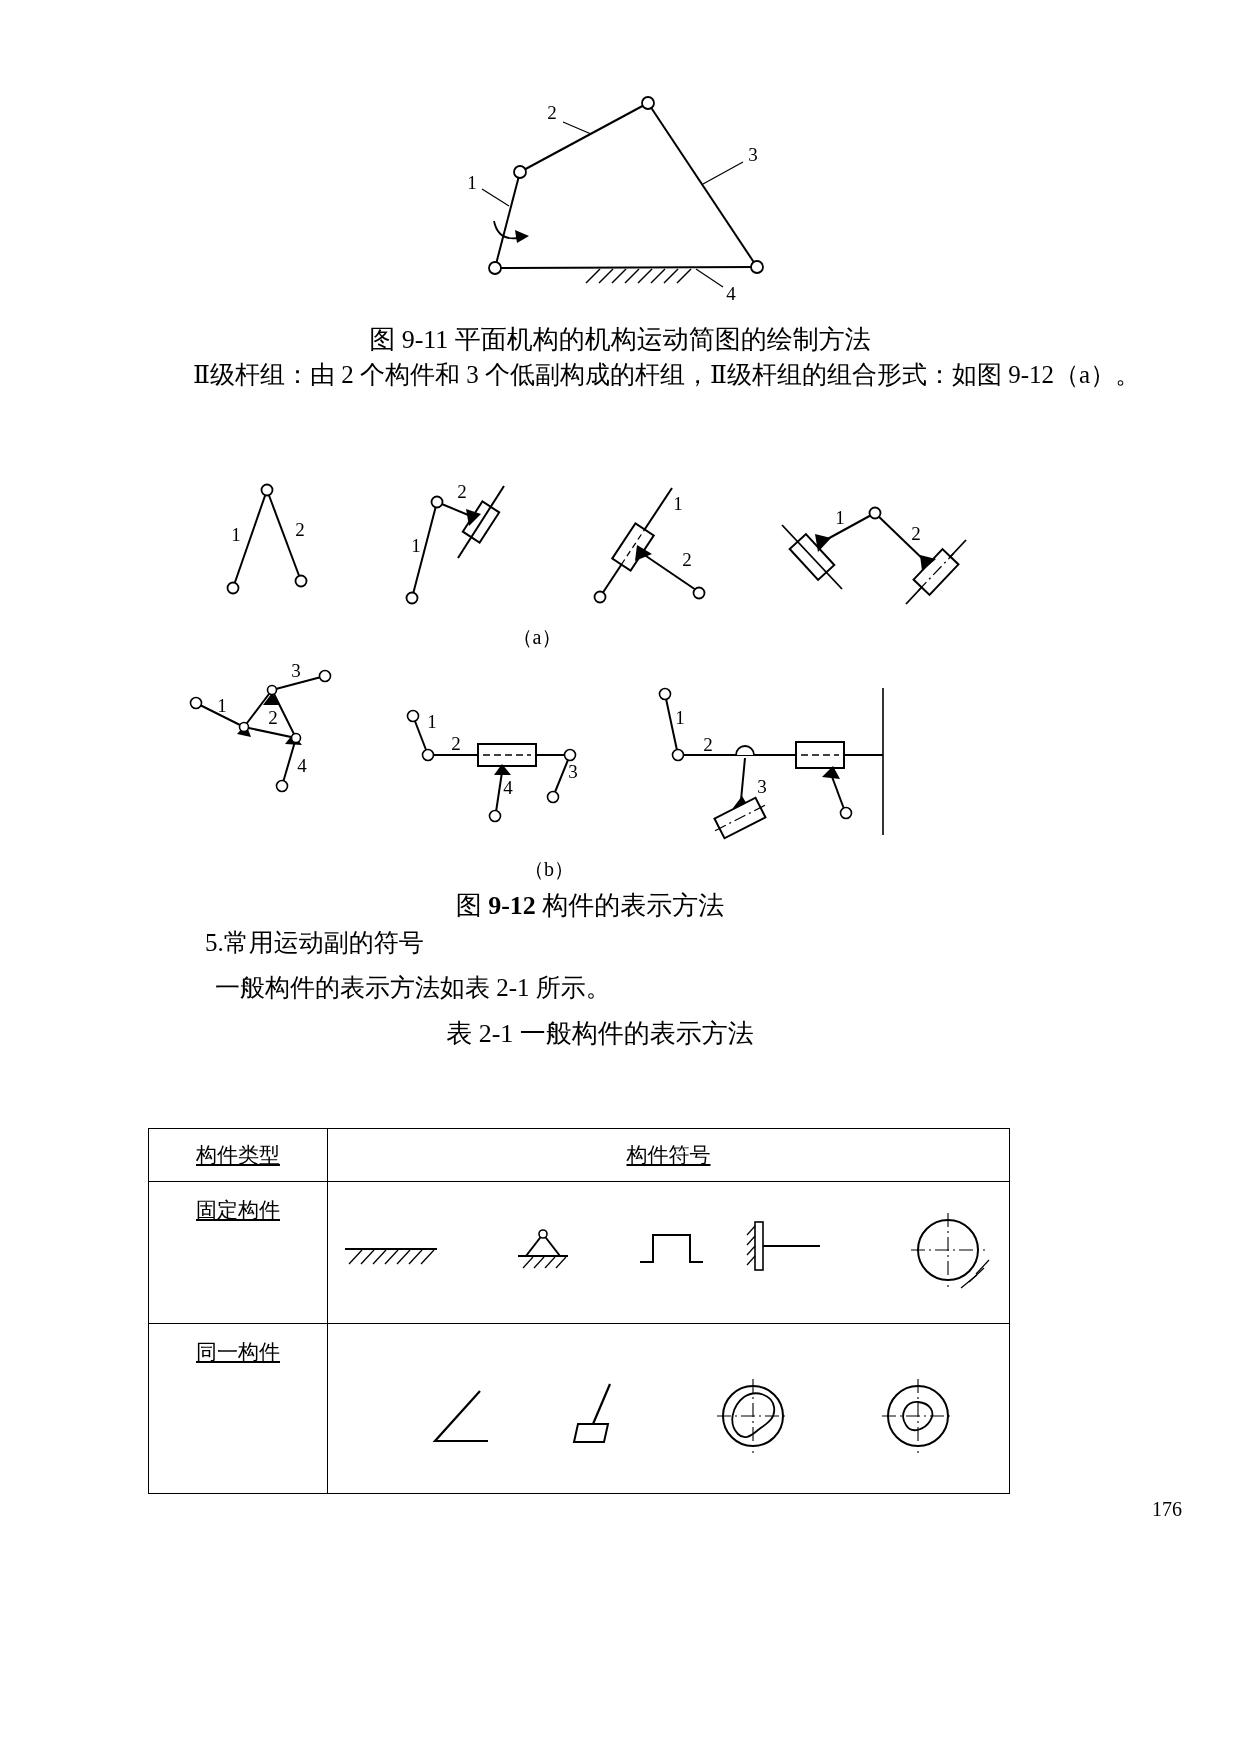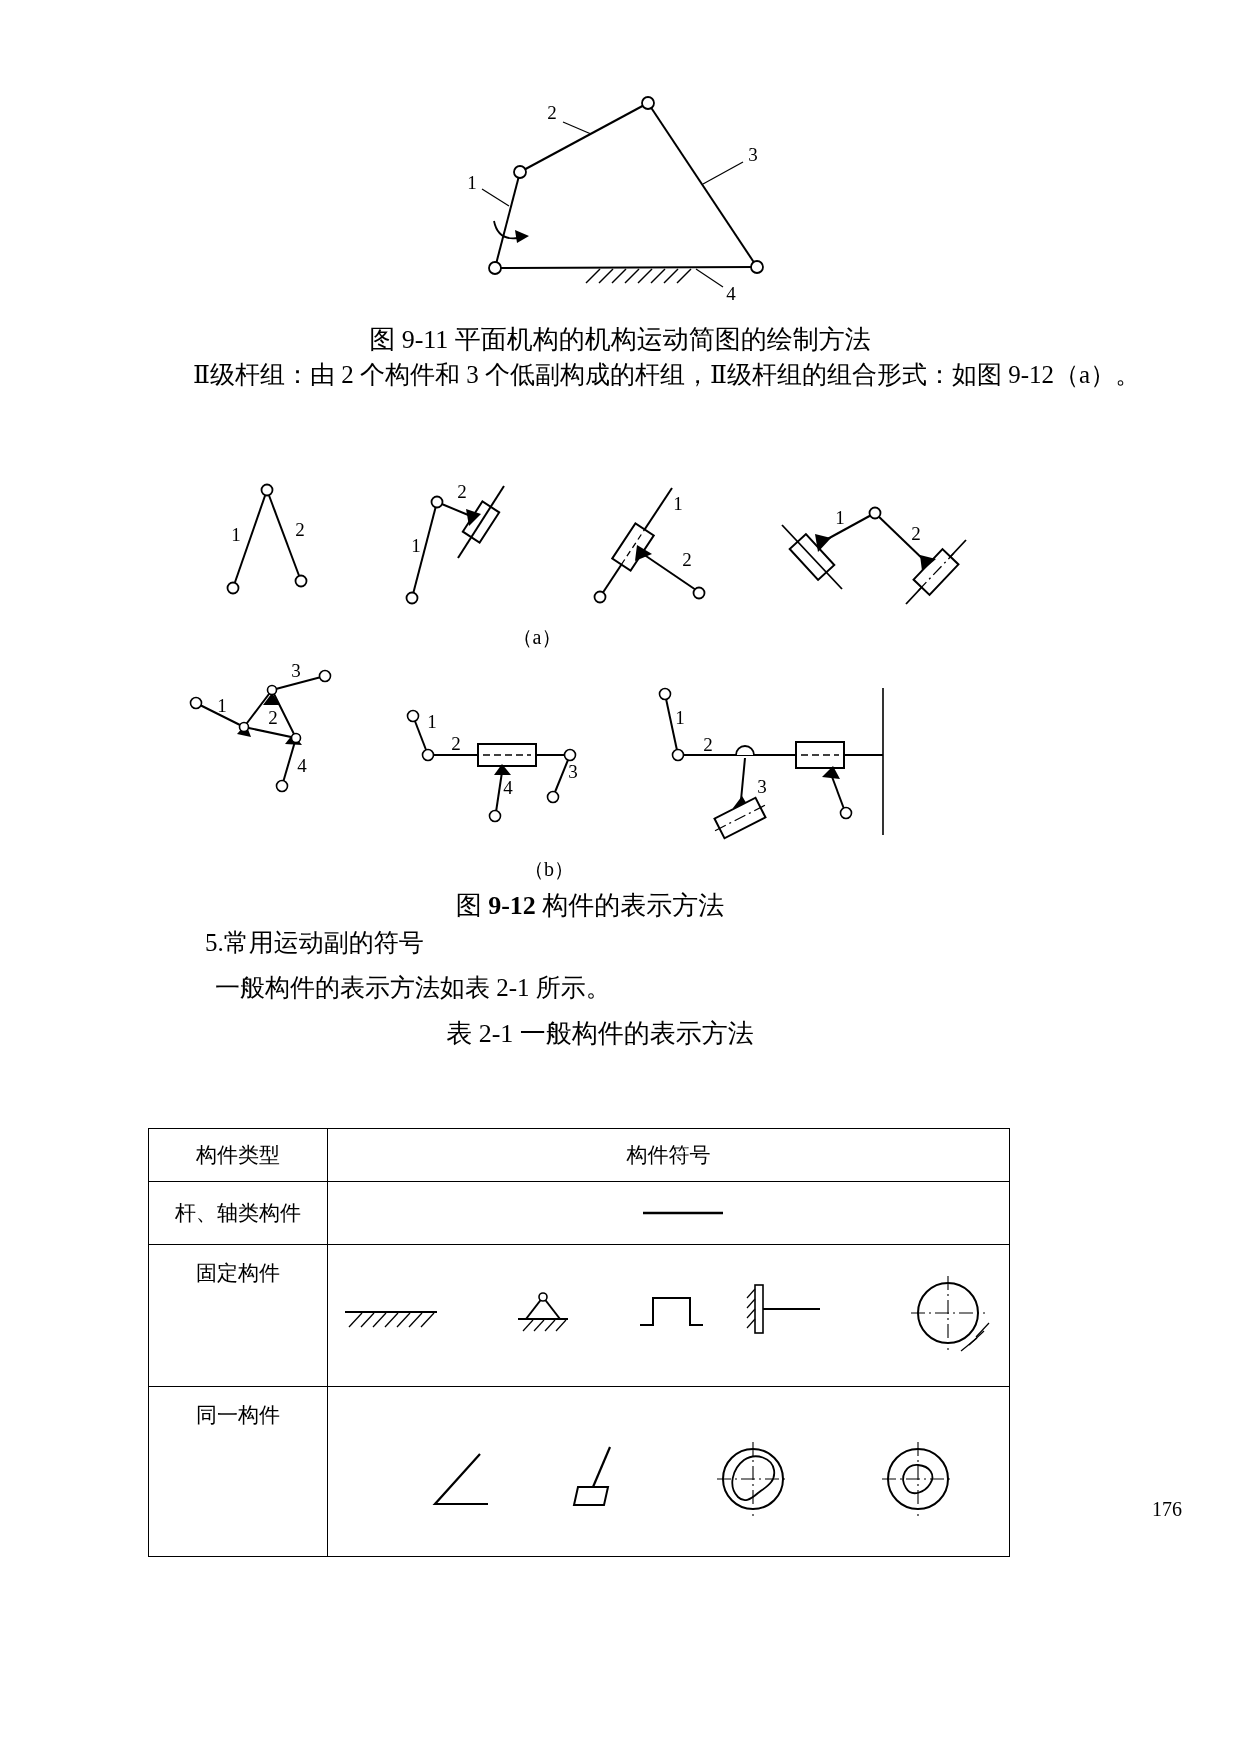--- a/index.html
+++ b/index.html
@@ -17,21 +17,21 @@
   svg text {
     font-family:"Liberation Serif","DejaVu Serif",serif;
     font-size:19px; fill:#000;
   }
   .symbol-table {
     position:absolute; left:148px; top:1128px; width:862px;
     border-collapse:collapse; table-layout:fixed;
   }
   .symbol-table th, .symbol-table td {
     border:1px solid #000; font-weight:normal; font-size:21px;
-    text-align:center; vertical-align:middle; padding:12px;
+    text-align:center; vertical-align:middle; padding:12px;text-decoration:underline;
   }
   .col-type { width:179px; }
   .row-header { height:48px; }
   .row-bar { height:40px; }
   .row-fixed { height:125px; }
   .row-same { height:147px; }
   td.top-align { vertical-align:top; padding-top:14px; }
   svg.cell { display:block; overflow:visible; }
   .bold { font-weight:bold; }
   .pagenum { font-size:20px; text-align:right; }
@@ -230,28 +230,20 @@
   <div class="abs body-text" style="left:205px;top:928px">5.常用运动副的符号</div>
   <div class="abs body-text" style="left:215px;top:973px">一般构件的表示方法如表 2-1 所示。</div>
   <div class="abs caption" style="left:0;top:1016px;width:1200px">表 2-1 一般构件的表示方法</div>
 
   <table class="symbol-table">
     <tbody>
         <tr class="row-header">
       <th class="col-type">构件类型</th>
       <th>构件符号</th>
     </tr>
-    <tr class="row-bar">
-      <td>杆、轴类构件</td>
-      <td>
-        <svg class="cell" width="681" height="38" viewBox="0 0 681 38">
-          <line x1="303" y1="19" x2="383" y2="19" stroke="#000" stroke-width="2.5"></line>
-        </svg>
-      </td>
-    </tr>
     <tr class="row-fixed">
       <td class="top-align">固定构件</td>
       <td>
         <svg class="cell" width="681" height="117" viewBox="0 0 681 117">
 
           <g stroke="#000">
             <line x1="5" y1="55" x2="97" y2="55" stroke-width="2"></line>
             <line x1="22" y1="56" x2="9" y2="70" stroke-width="1.3"></line>
             <line x1="34" y1="56" x2="21" y2="70" stroke-width="1.3"></line>
             <line x1="46" y1="56" x2="33" y2="70" stroke-width="1.3"></line>

